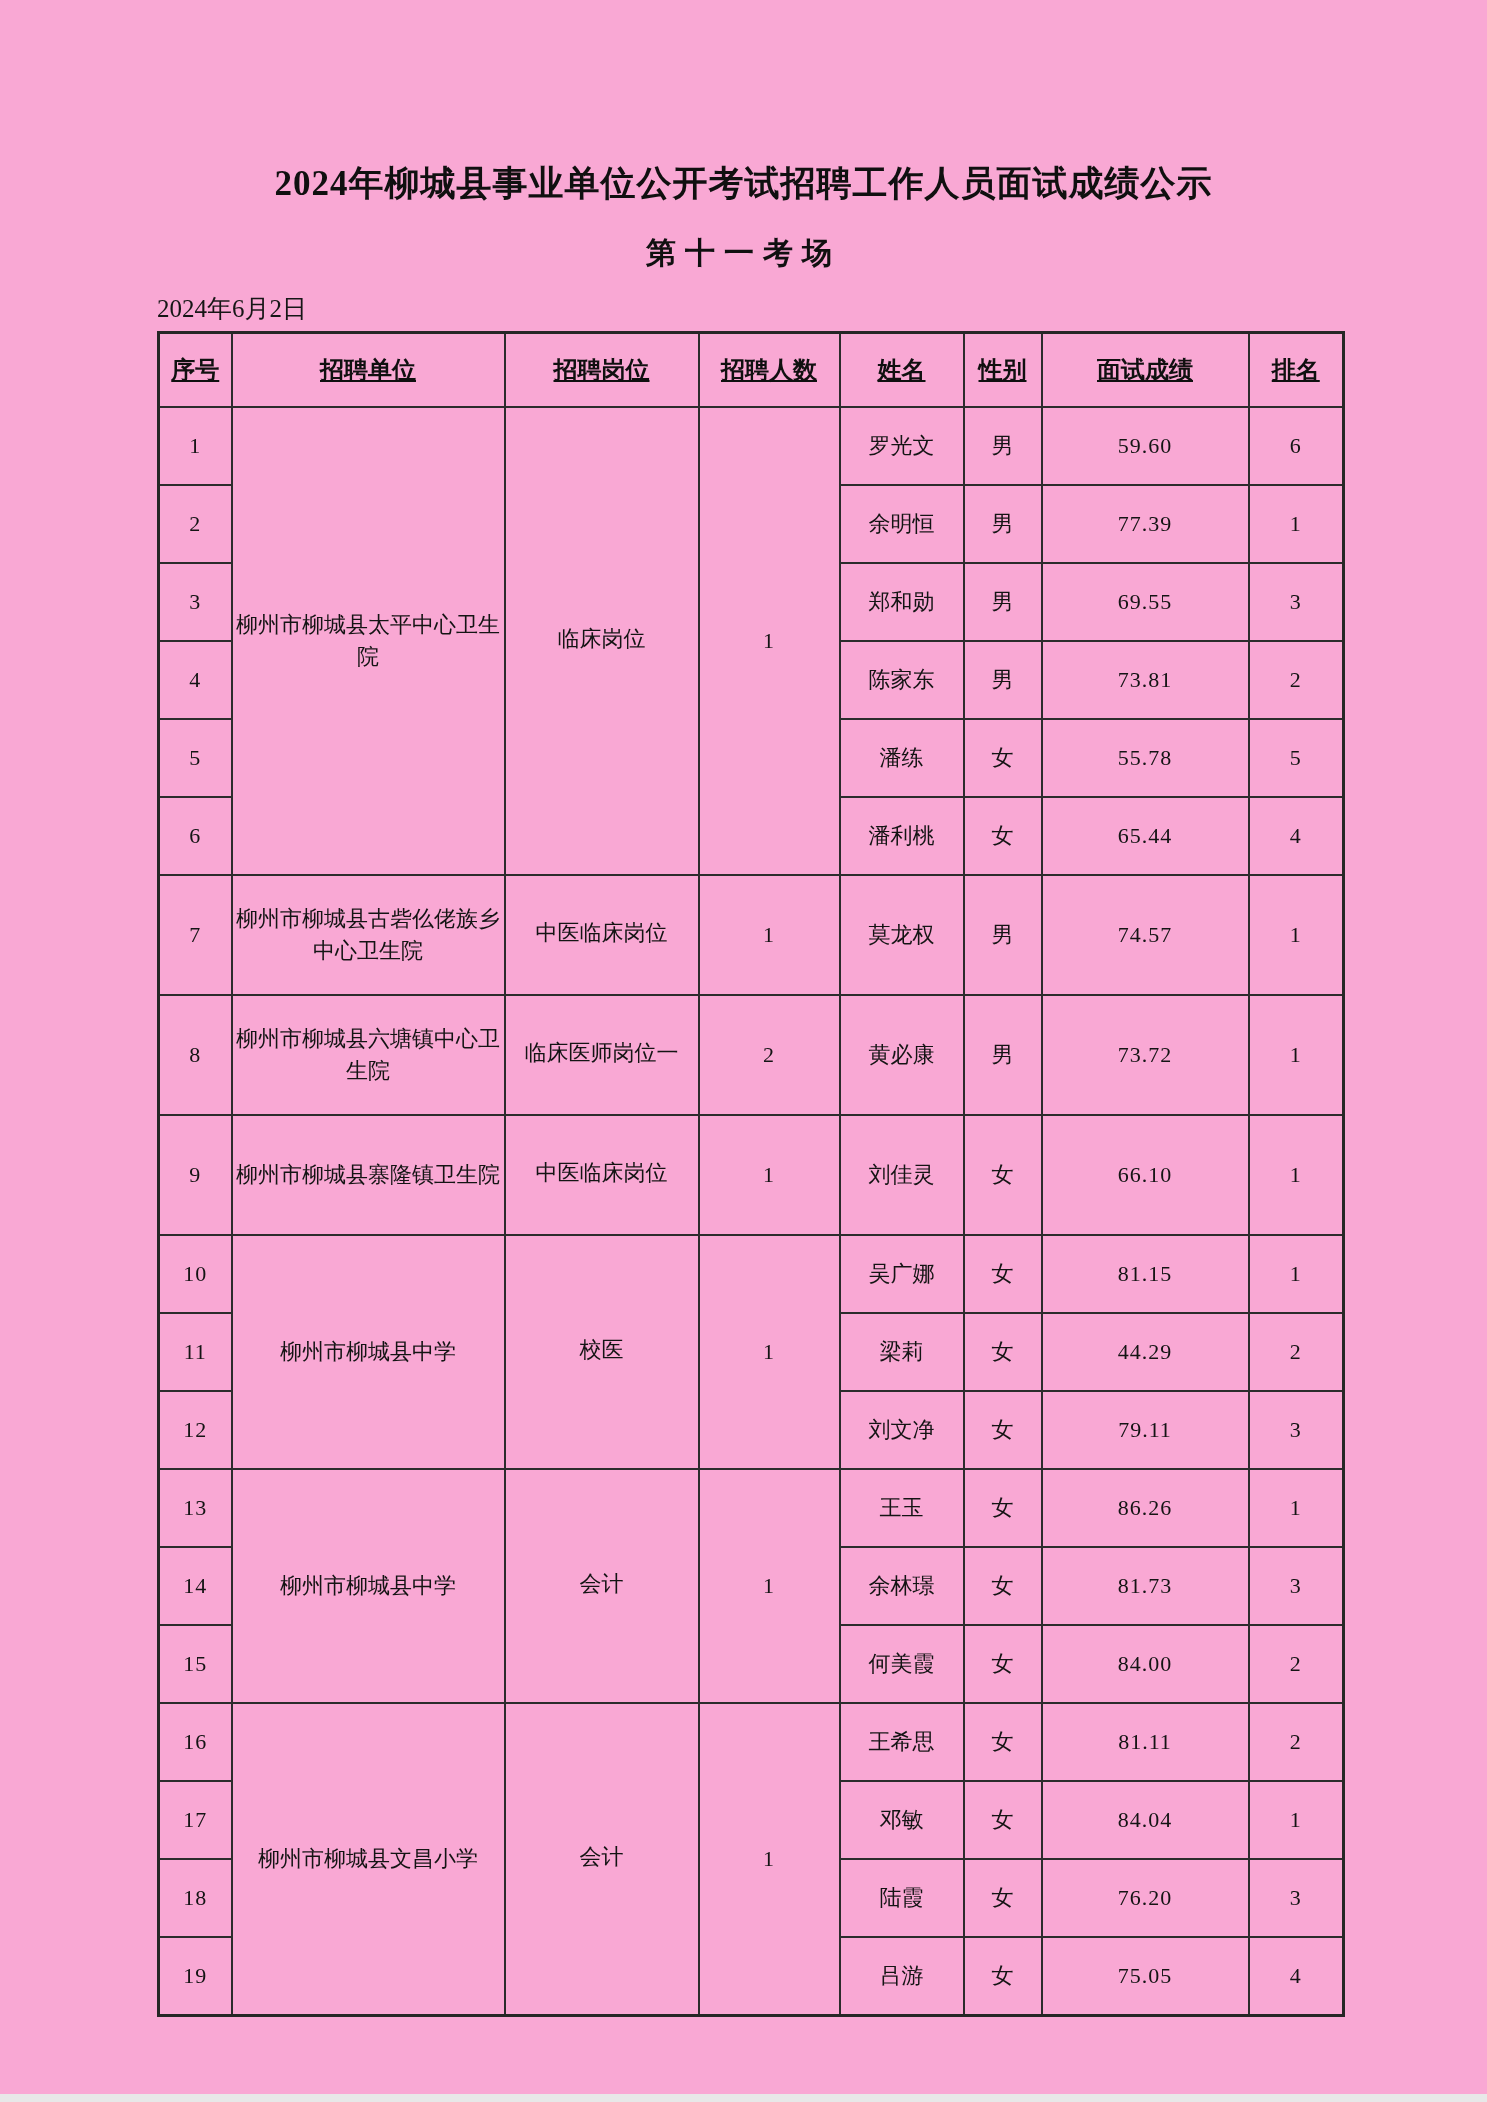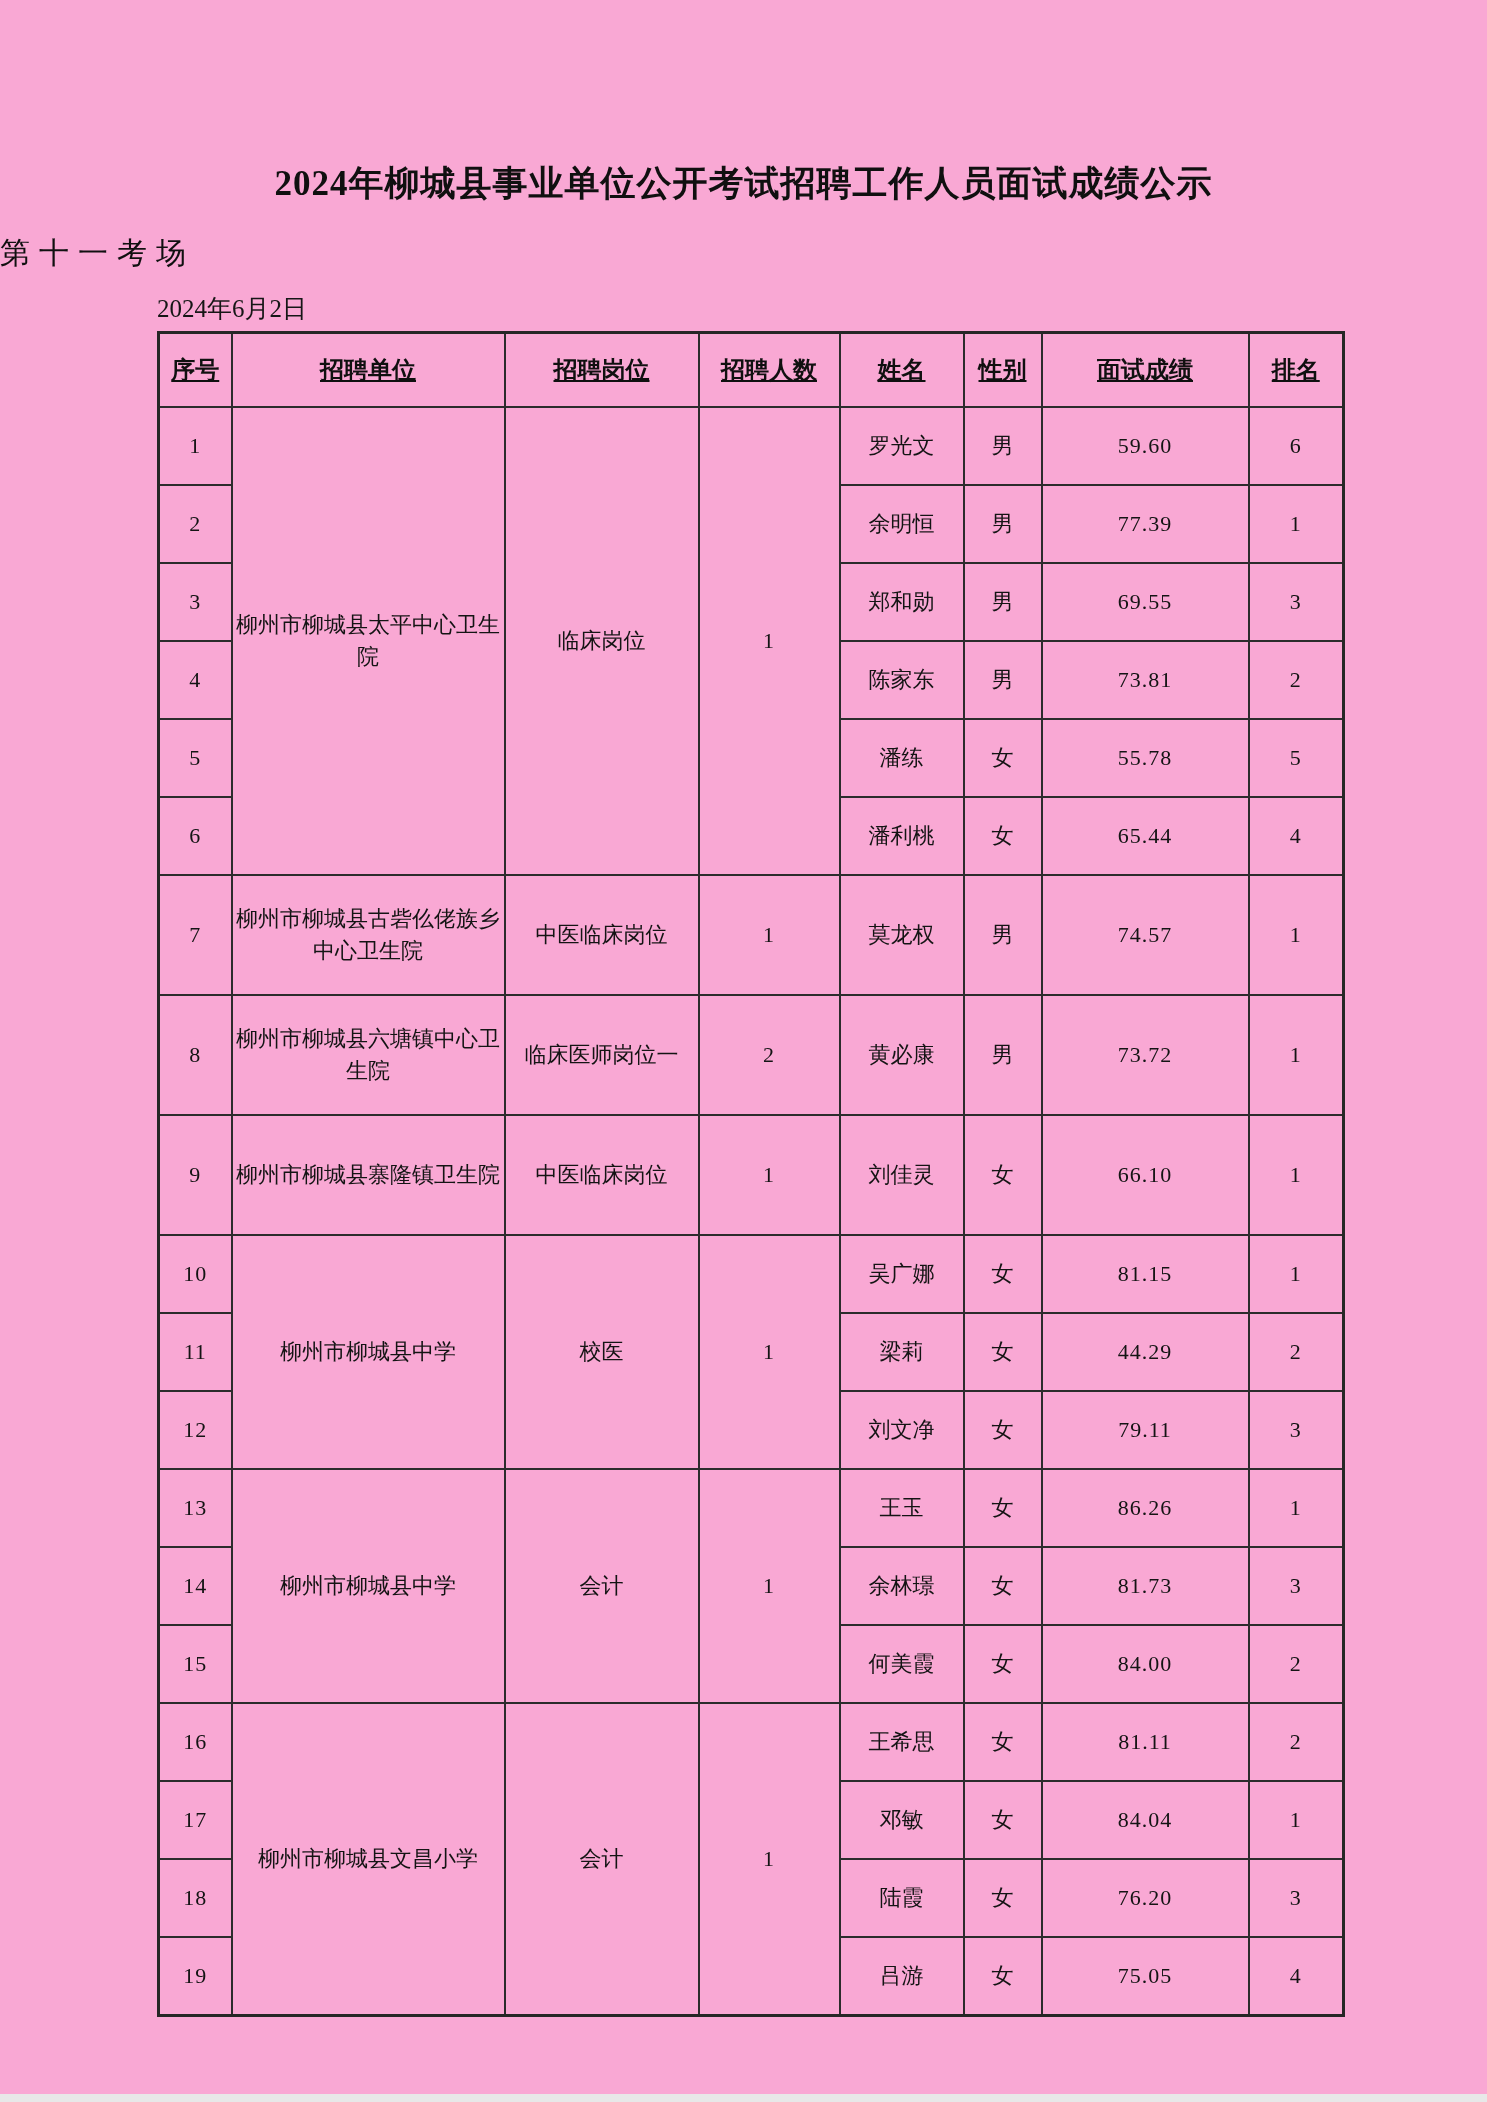--- a/index.html
+++ b/index.html
@@ -21,23 +21,23 @@
     margin: 0;
     padding-top: 160px;
     text-align: center;
     font-size: 35px;
     font-weight: 700;
     letter-spacing: 1px;
     color: #101010;
   }
   .doc-subtitle {
     margin: 26px 0 0 0;
-    text-align: left;
+    text-align: center;
     font-size: 30px;
-    font-weight: 400;
+    font-weight: 700;
     letter-spacing: 9px;
     color: #101010;
   }
   .date-line {
     box-sizing: border-box;
     width: 1185px;
     margin: 18px 0 6px 157px;
     padding-right: 108px;
     text-align: left;
     font-size: 25px;
@@ -73,20 +73,21 @@
     font-weight: 400;
   }
   tr.single-row td { height: 118px; }
   td.cell-unit {
     font-size: 23px;
     padding: 0 24px;
   }
   td.cell-position {
     font-size: 23px;
     padding: 0 20px;
+    font-family: Liberation Mono, monospace;
   }
   td.cell-serial, td.cell-count, td.cell-score, td.cell-rank {
     font-family: "Liberation Serif", "DejaVu Serif", serif;
     letter-spacing: 1px;
   }
 </style>
 </head>
 <body>
 
 <div class="page">

